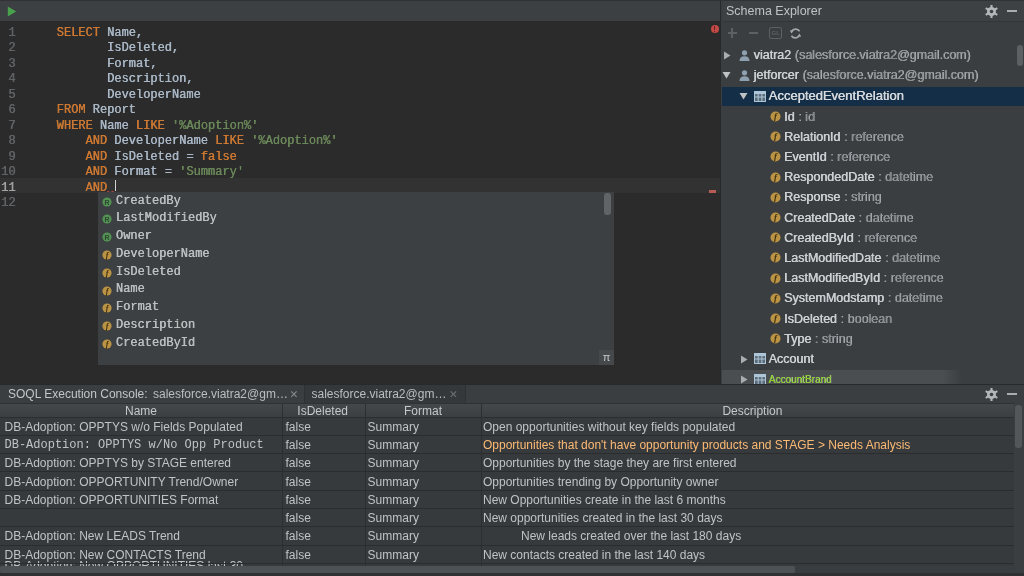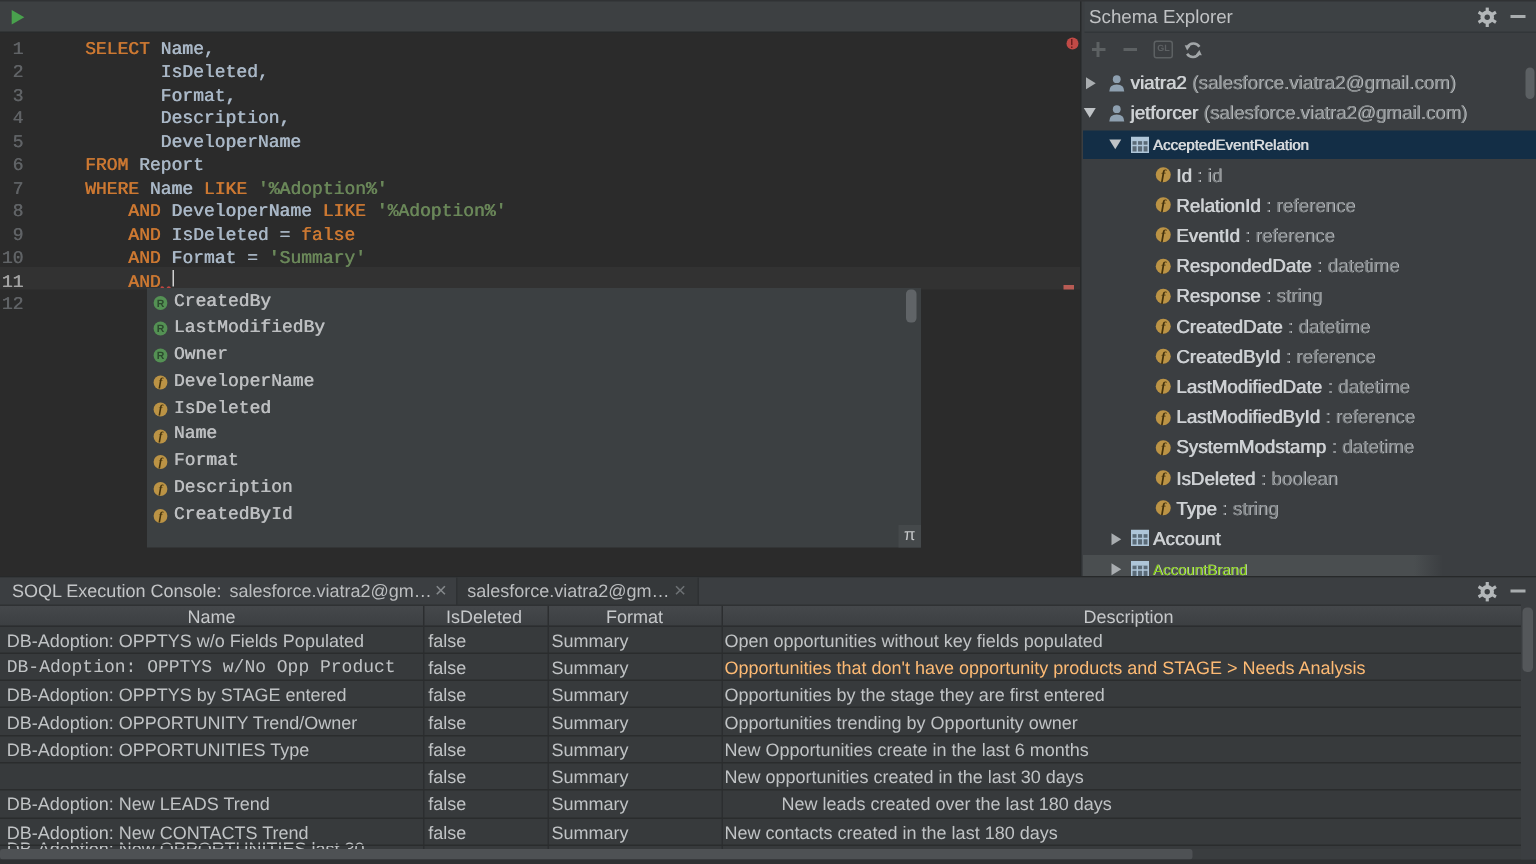--- a/index.html
+++ b/index.html
@@ -162,21 +162,21 @@
   </svg>
 <div class="abs" style="left:753.5px;top:65.2px;height:20px;line-height:20px;white-space:pre;font-size:12.5px;color:#cdd0d3;font-weight:normal;text-shadow:0.5px 0 0 #cdd0d3;">jetforcer<span style="font-size:12.5px;color:#84888a;font-weight:normal;"> (salesforce.viatra2@gmail.com)</span></div>
 <svg class="abs" style="left:739.3px;top:92.3px" width="9" height="8" viewBox="0 0 9 8">
     <path d="M0.5 1 L8.5 1 L4.5 7.5 Z" fill="#bfc3c6"></path>
   </svg>
 <svg class="abs" style="left:753.5px;top:90.7px" width="12" height="11" viewBox="0 0 12 11">
     <rect x="0.5" y="0.5" width="11" height="10" fill="#5a6a77" stroke="#aec5d8" stroke-width="1"></rect>
     <rect x="0.5" y="0.5" width="11" height="2.6" fill="#aec5d8"></rect>
     <path d="M0.5 6 H11.5 M4.2 3 V10.5 M7.9 3 V10.5" stroke="#aec5d8" stroke-width="1" fill="none"></path>
   </svg>
-<div class="abs" style="left:768.5px;top:86.2px;height:20px;line-height:20px;white-space:pre;font-size:10px;color:#d6d9dc;font-weight:normal;text-shadow:0.5px 0 0 #d6d9dc;">AcceptedEventRelation<span style="font-size:12.5px;color:#7b7f82;font-weight:normal;"></span></div>
+<div class="abs" style="left:768.5px;top:86.2px;height:20px;line-height:20px;white-space:pre;font-size:13px;color:#d6d9dc;font-weight:normal;text-shadow:0.5px 0 0 #d6d9dc;">AcceptedEventRelation<span style="font-size:12.5px;color:#7b7f82;font-weight:normal;"></span></div>
 <svg class="abs" style="left:769.5px;top:111.0px" width="11" height="11" viewBox="0 0 11 11">
     <circle cx="5.5" cy="5.5" r="5" fill="#bb9345"></circle>
     <text x="5.5" y="8.4" font-size="9" font-family="Liberation Serif" font-style="italic" font-weight="bold" fill="#43320d" text-anchor="middle">f</text>
   </svg>
 <div class="abs" style="left:784.0px;top:106.5px;height:20px;line-height:20px;white-space:pre;font-size:12.5px;color:#cdd0d3;font-weight:normal;text-shadow:0.5px 0 0 #cdd0d3;">Id<span style="font-size:12.5px;color:#7b7f82;font-weight:normal;"> : id</span></div>
 <svg class="abs" style="left:769.5px;top:131.2px" width="11" height="11" viewBox="0 0 11 11">
     <circle cx="5.5" cy="5.5" r="5" fill="#bb9345"></circle>
     <text x="5.5" y="8.4" font-size="9" font-family="Liberation Serif" font-style="italic" font-weight="bold" fill="#43320d" text-anchor="middle">f</text>
   </svg>
 <div class="abs" style="left:784.0px;top:126.7px;height:20px;line-height:20px;white-space:pre;font-size:12.5px;color:#cdd0d3;font-weight:normal;text-shadow:0.5px 0 0 #cdd0d3;">RelationId<span style="font-size:12.5px;color:#7b7f82;font-weight:normal;"> : reference</span></div>
@@ -295,36 +295,36 @@
 <div class="abs" style="left:4.5px;top:454.2px;height:18.3px;line-height:18.3px;font-size:12px;color:#c0c3c5;white-space:pre;">DB-Adoption: OPPTYS by STAGE entered</div>
 <div class="abs" style="left:285.5px;top:454.2px;height:18.3px;line-height:18.3px;font-size:12px;color:#c0c3c5;white-space:pre;">false</div>
 <div class="abs" style="left:367.6px;top:454.2px;height:18.3px;line-height:18.3px;font-size:12px;color:#c0c3c5;white-space:pre;">Summary</div>
 <div class="abs" style="left:483.0px;top:454.2px;height:18.3px;line-height:18.3px;font-size:12px;color:#c0c3c5;white-space:pre;">Opportunities by the stage they are first entered</div>
 <div class="abs" style="left:0;top:472.5px;width:1013.5px;height:18.3px;border-bottom:1px solid #2a2c2d;"></div>
 <div class="abs" style="left:4.5px;top:472.5px;height:18.3px;line-height:18.3px;font-size:12px;color:#c0c3c5;white-space:pre;">DB-Adoption: OPPORTUNITY Trend/Owner</div>
 <div class="abs" style="left:285.5px;top:472.5px;height:18.3px;line-height:18.3px;font-size:12px;color:#c0c3c5;white-space:pre;">false</div>
 <div class="abs" style="left:367.6px;top:472.5px;height:18.3px;line-height:18.3px;font-size:12px;color:#c0c3c5;white-space:pre;">Summary</div>
 <div class="abs" style="left:483.0px;top:472.5px;height:18.3px;line-height:18.3px;font-size:12px;color:#c0c3c5;white-space:pre;">Opportunities trending by Opportunity owner</div>
 <div class="abs" style="left:0;top:490.8px;width:1013.5px;height:18.3px;border-bottom:1px solid #2a2c2d;"></div>
-<div class="abs" style="left:4.5px;top:490.8px;height:18.3px;line-height:18.3px;font-size:12px;color:#c0c3c5;white-space:pre;">DB-Adoption: OPPORTUNITIES Type</div>
+<div class="abs" style="left:4.5px;top:490.8px;height:18.3px;line-height:18.3px;font-size:12px;color:#c0c3c5;white-space:pre;">DB-Adoption: OPPORTUNITIES Format</div>
 <div class="abs" style="left:285.5px;top:490.8px;height:18.3px;line-height:18.3px;font-size:12px;color:#c0c3c5;white-space:pre;">false</div>
 <div class="abs" style="left:367.6px;top:490.8px;height:18.3px;line-height:18.3px;font-size:12px;color:#c0c3c5;white-space:pre;">Summary</div>
 <div class="abs" style="left:483.0px;top:490.8px;height:18.3px;line-height:18.3px;font-size:12px;color:#c0c3c5;white-space:pre;">New Opportunities create in the last 6 months</div>
 <div class="abs" style="left:0;top:509.1px;width:1013.5px;height:18.3px;border-bottom:1px solid #2a2c2d;"></div>
 <div class="abs" style="left:4.5px;top:509.1px;height:18.3px;line-height:18.3px;font-size:12px;color:#c0c3c5;white-space:pre;margin-top:48px;">DB-Adoption: New OPPORTUNITIES last 30</div>
 <div class="abs" style="left:285.5px;top:509.1px;height:18.3px;line-height:18.3px;font-size:12px;color:#c0c3c5;white-space:pre;">false</div>
 <div class="abs" style="left:367.6px;top:509.1px;height:18.3px;line-height:18.3px;font-size:12px;color:#c0c3c5;white-space:pre;">Summary</div>
 <div class="abs" style="left:483.0px;top:509.1px;height:18.3px;line-height:18.3px;font-size:12px;color:#c0c3c5;white-space:pre;">New opportunities created in the last 30 days</div>
 <div class="abs" style="left:0;top:527.4px;width:1013.5px;height:18.3px;border-bottom:1px solid #2a2c2d;"></div>
 <div class="abs" style="left:4.5px;top:527.4px;height:18.3px;line-height:18.3px;font-size:12px;color:#c0c3c5;white-space:pre;">DB-Adoption: New LEADS Trend</div>
 <div class="abs" style="left:285.5px;top:527.4px;height:18.3px;line-height:18.3px;font-size:12px;color:#c0c3c5;white-space:pre;">false</div>
 <div class="abs" style="left:367.6px;top:527.4px;height:18.3px;line-height:18.3px;font-size:12px;color:#c0c3c5;white-space:pre;">Summary</div>
 <div class="abs" style="left:483.0px;top:527.4px;height:18.3px;line-height:18.3px;font-size:12px;color:#c0c3c5;white-space:pre;padding-left:38px;">New leads created over the last 180 days</div>
 <div class="abs" style="left:0;top:545.7px;width:1013.5px;height:18.3px;border-bottom:1px solid #2a2c2d;"></div>
 <div class="abs" style="left:4.5px;top:545.7px;height:18.3px;line-height:18.3px;font-size:12px;color:#c0c3c5;white-space:pre;">DB-Adoption: New CONTACTS Trend</div>
 <div class="abs" style="left:285.5px;top:545.7px;height:18.3px;line-height:18.3px;font-size:12px;color:#c0c3c5;white-space:pre;">false</div>
 <div class="abs" style="left:367.6px;top:545.7px;height:18.3px;line-height:18.3px;font-size:12px;color:#c0c3c5;white-space:pre;">Summary</div>
-<div class="abs" style="left:483.0px;top:545.7px;height:18.3px;line-height:18.3px;font-size:12px;color:#c0c3c5;white-space:pre;">New contacts created in the last 180 days</div>
+<div class="abs" style="left:483.0px;top:545.7px;height:18.3px;line-height:18.3px;font-size:12px;color:#c0c3c5;white-space:pre;">New contacts created in the last 140 days</div>
 <div class="abs" style="left:0;top:565.6px;width:1013.5px;height:7.2px;background:#3a3d3f;"></div>
 <div class="abs" style="left:0;top:565.6px;width:795px;height:7.2px;background:#4e5154;border-radius:2px;"></div>
 <div class="abs" style="left:0;top:572.8px;width:1024px;height:3.2px;background:#2e3032;"></div>
 <div class="abs" style="left:1013.5px;top:403.6px;width:10.5px;height:169.2px;background:#3b3e41;"></div>
 <div class="abs" style="left:1015px;top:405px;width:7px;height:43px;background:#54575a;border-radius:3px;"></div>
 
 </body></html>

